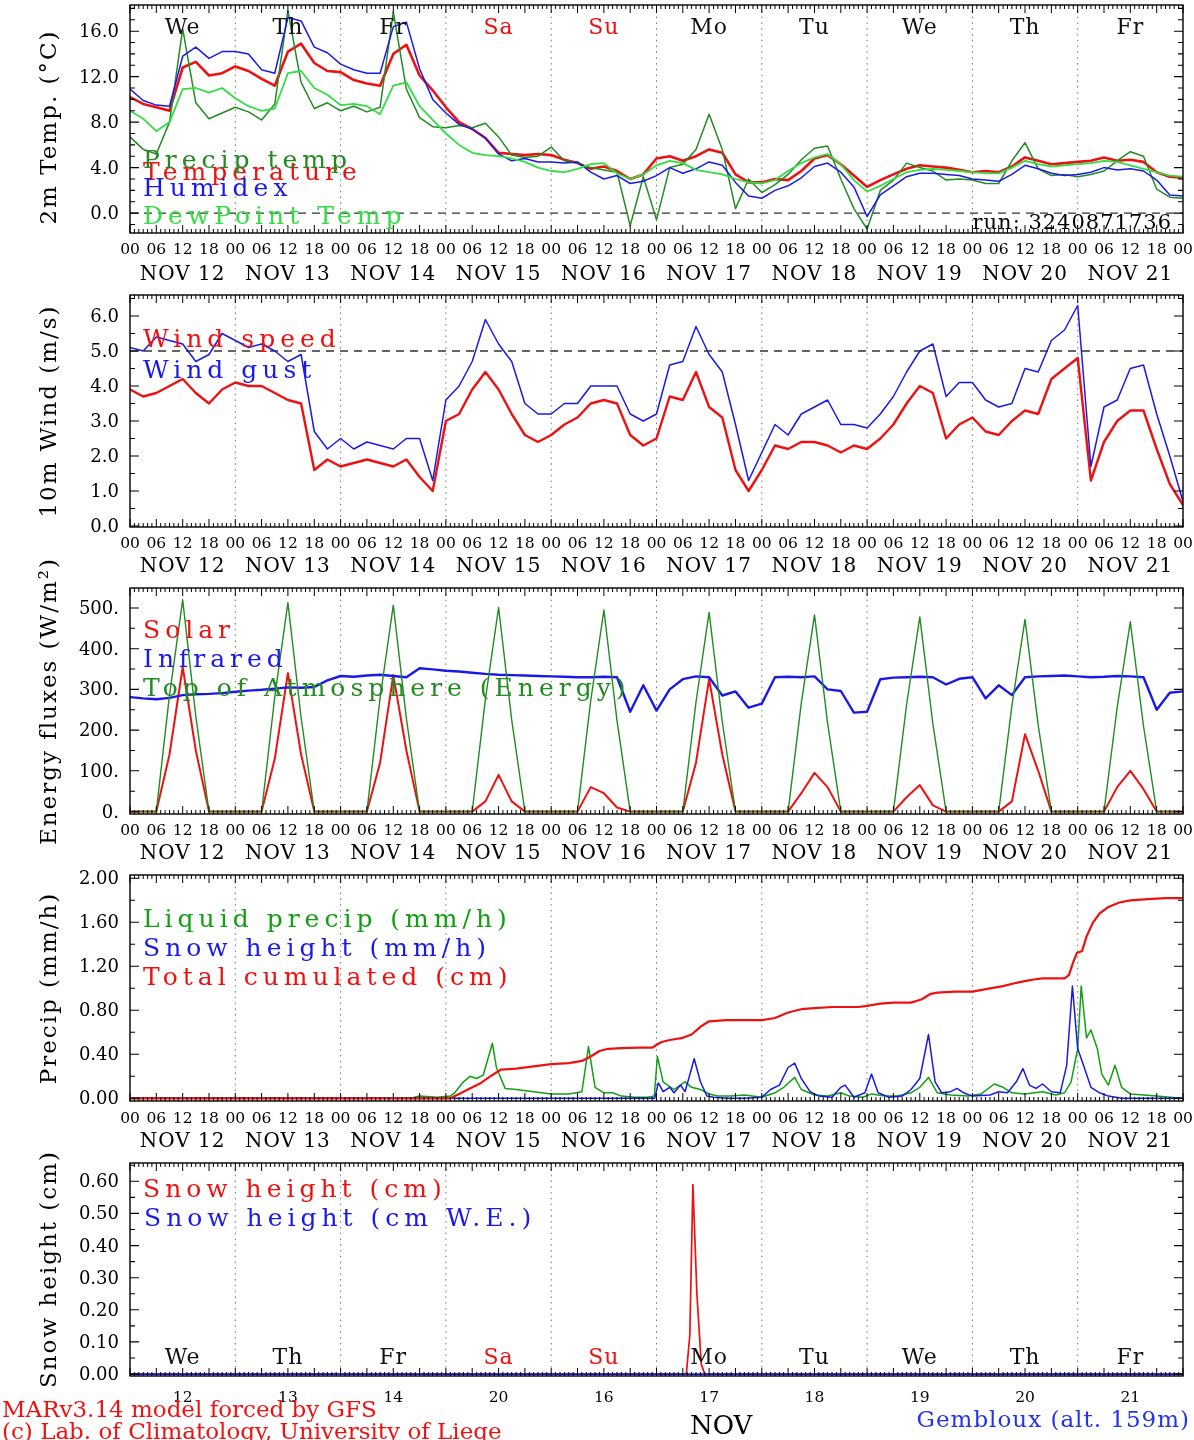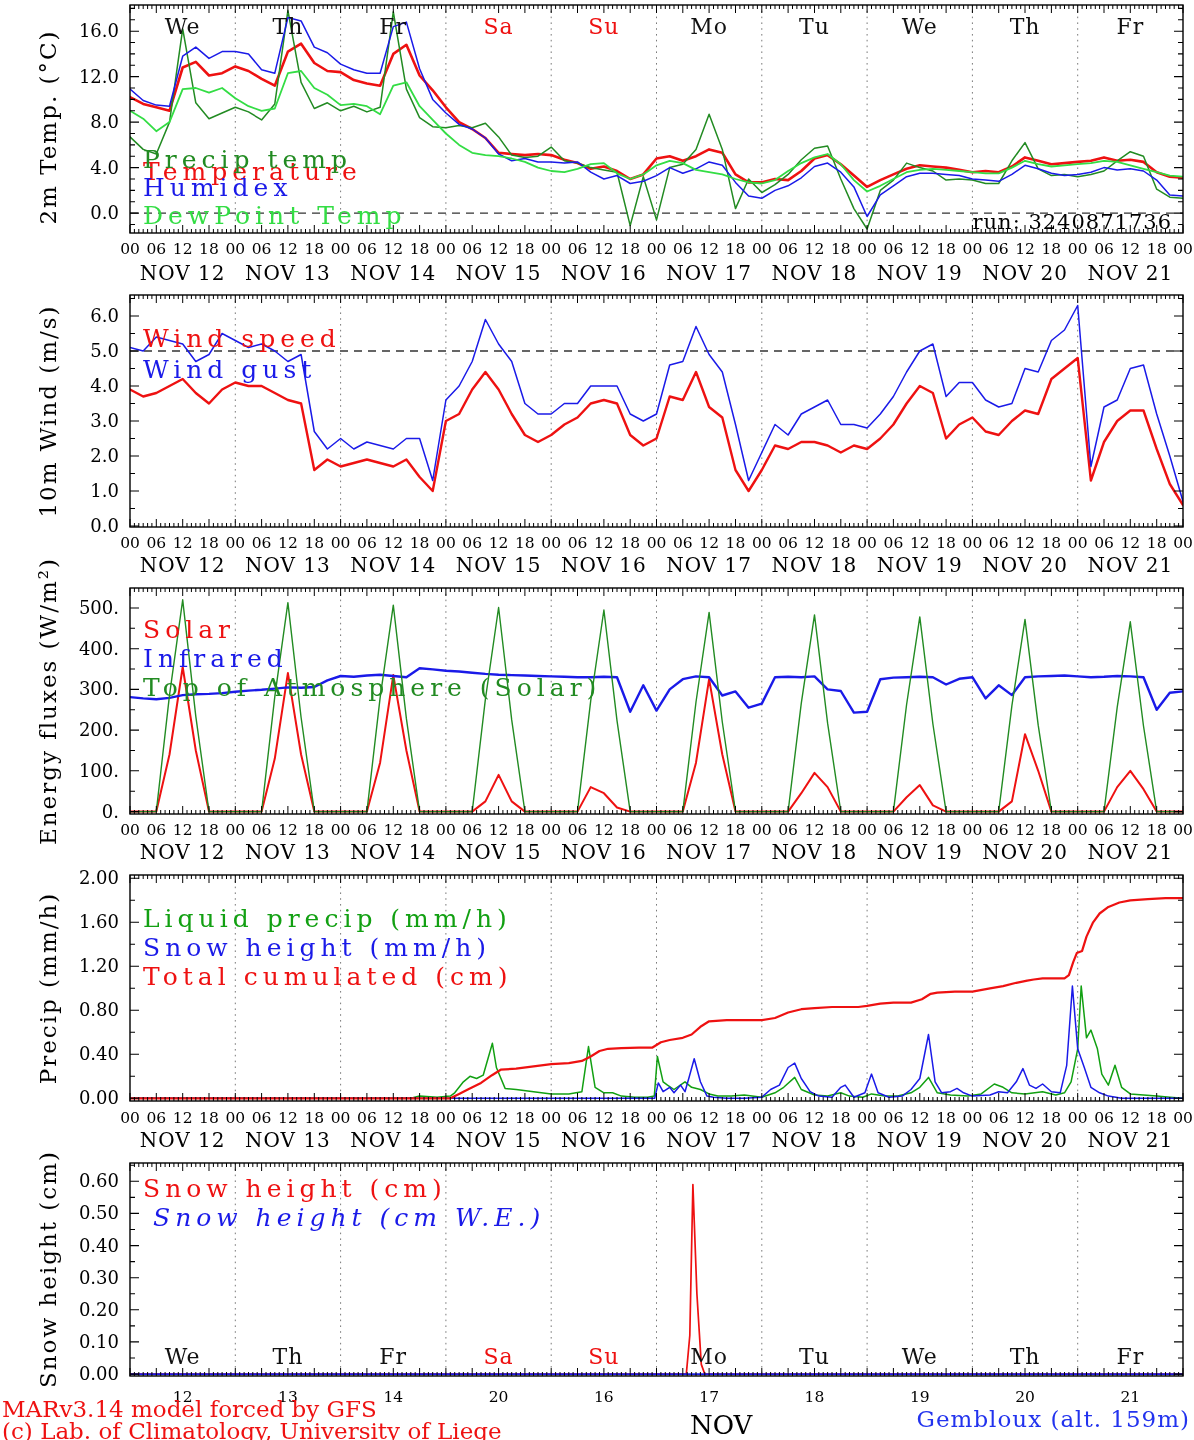--- a/index.html
+++ b/index.html
@@ -367,25 +367,25 @@
     </div>
   <div id="legends">
       <div class="legend-item" style="left: 143px; top: 119px; color: rgb(238, 17, 17); margin-top: 40px;">Temperature</div>
       <div class="legend-item" style="left: 143px; top: 147px; color: rgb(34, 139, 34);">Precip temp</div>
       <div class="legend-item" style="left: 143px; top: 175px; color: rgb(26, 26, 232);">Humidex</div>
       <div class="legend-item" style="left: 143px; top: 203px; color: rgb(51, 221, 68);">DewPoint Temp</div>
       <div class="legend-item" style="left: 143px; top: 326px; color: rgb(238, 17, 17);">Wind speed</div>
       <div class="legend-item" style="left: 143px; top: 357px; color: rgb(26, 26, 232);">Wind gust</div>
       <div class="legend-item" style="left: 143px; top: 617px; color: rgb(238, 17, 17);">Solar</div>
       <div class="legend-item" style="left: 143px; top: 646px; color: rgb(26, 26, 232);">Infrared</div>
-      <div class="legend-item" style="left: 143px; top: 675px; color: rgb(34, 139, 34);">Top of Atmosphere (Solar)</div>
+      <div class="legend-item" style="left: 143px; top: 675px; color: rgb(34, 139, 34);">Top of Atmosphere (Energy)</div>
       <div class="legend-item" style="left: 143px; top: 906px; color: rgb(18, 160, 18);">Liquid precip (mm/h)</div>
       <div class="legend-item" style="left: 143px; top: 935px; color: rgb(26, 26, 232);">Snow height (mm/h)</div>
       <div class="legend-item" style="left: 143px; top: 964px; color: rgb(238, 17, 17);">Total cumulated (cm)</div>
       <div class="legend-item" style="left: 143px; top: 1176px; color: rgb(238, 17, 17);">Snow height (cm)</div>
-      <div class="legend-item" style="left: 153px; top: 1205px; color: rgb(26, 26, 232); font-style: italic;">Snow height (cm W.E.)</div>
+      <div class="legend-item" style="left: 144px; top: 1205px; color: rgb(26, 26, 232);">Snow height (cm W.E.)</div>
     </div>
 
   <div class="credit" style="top:1396px">MARv3.14 model forced by GFS</div>
   <div class="credit" style="top:1418px">(c) Lab. of Climatology, University of Liege</div>
   <div class="timeutc" style="left:690px;top:1410px">NOV</div>
   <div class="station" style="left:1190px;top:1406px">Gembloux (alt. 159m)</div>
 </div>
 
 </body></html>

